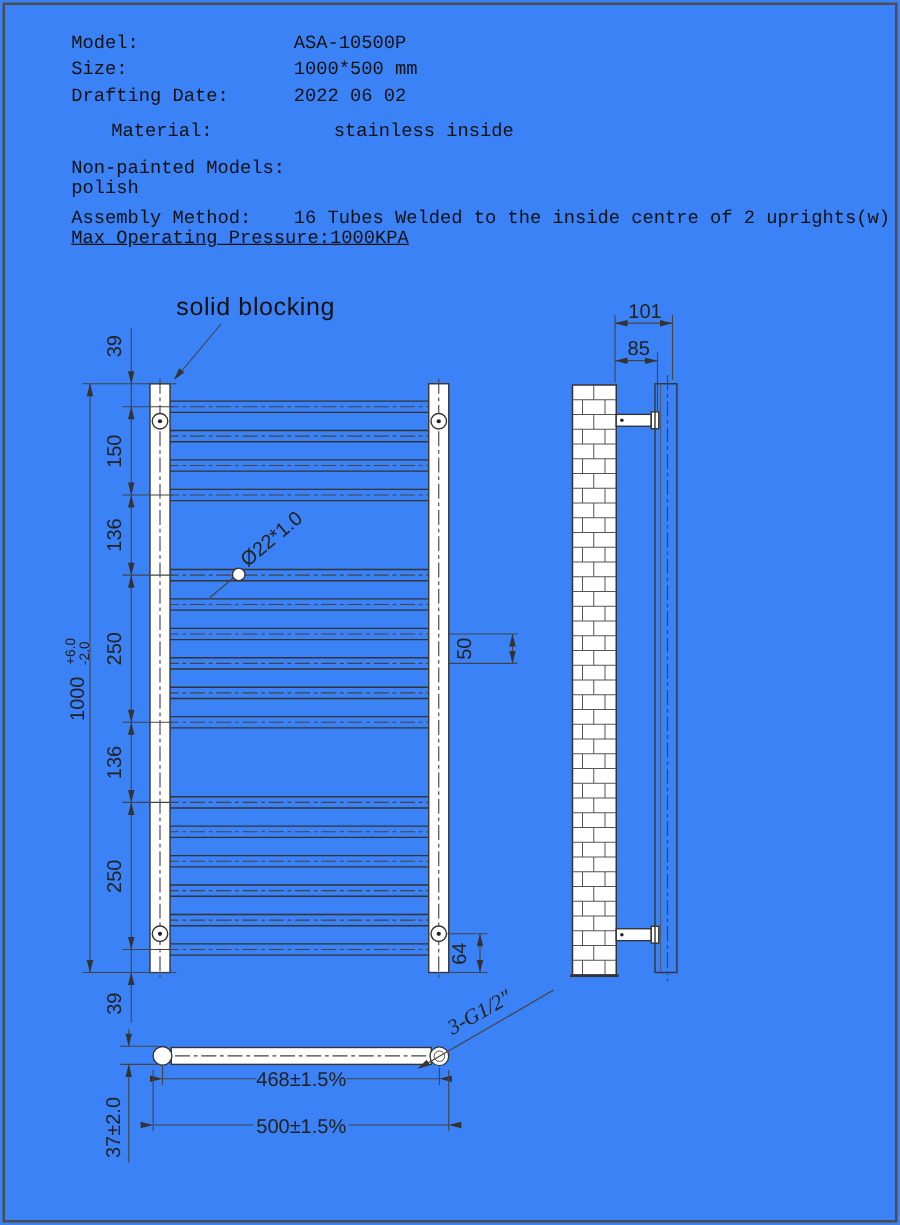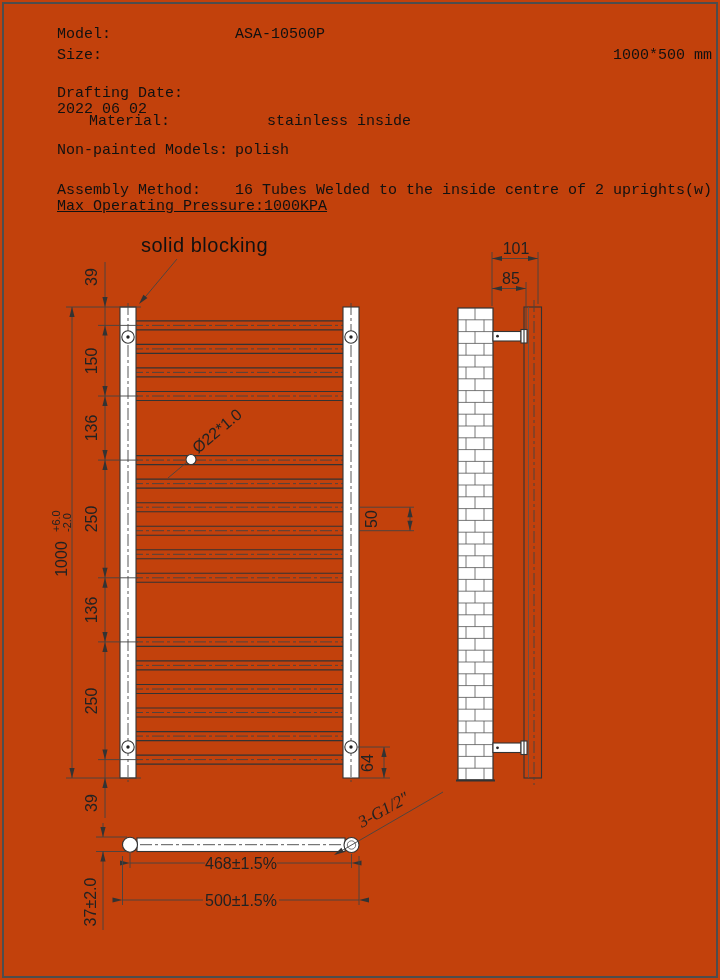--- a/index.html
+++ b/index.html
@@ -1,27 +1,27 @@
 <!DOCTYPE html>
 <html><head>
 <meta charset="utf-8">
 <style>
   html,body{margin:0;padding:0;background:#fff;}
-  #page{position:relative;width:720px;height:980px;background:#c2410c;overflow:hidden;
+  #page{position:relative;width:720px;height:980px;background:#3b82f6;overflow:hidden;
         font-family:"Liberation Sans",sans-serif;}
   #frame{position:absolute;left:2px;top:2px;right:2px;bottom:2px;border:2px solid #4d4d4d;}
   
   #specs{position:absolute;left:57px;top:22px;color:#111;
          font-family:"Liberation Mono",monospace;font-size:15px;white-space:nowrap;}
   .spec-row{display:flex;height:16px;line-height:16px;}
   .spec-row.r1{margin-top:5px;}
-  .spec-row.r2{margin-top:5px;justify-content:space-between;}
-  .spec-row.r3{margin-top:22px;flex-direction:column;}
+  .spec-row.r2{margin-top:5px;}
+  .spec-row.r3{margin-top:6px;}
   .spec-row.r4{margin-top:12px;margin-left:32px;}
-  .spec-row.r5{margin-top:13px;}
+  .spec-row.r5{margin-top:13px;flex-direction:column;}
   .spec-row.r6{margin-top:24px;}
   .spec-row.r7{margin-top:0;text-decoration:underline;}
   .spec-label{min-width:178px;}
   
   svg{position:absolute;left:0;top:0;}
   .ln{stroke:#333;stroke-width:1.1;fill:none;}
   .thin{stroke:#555;stroke-width:0.8;fill:none;}
   .cl{stroke:#444;stroke-width:0.9;fill:none;stroke-dasharray:12 3 3 3;}
   .dml{stroke:#444;stroke-width:0.9;fill:none;}
   .wht{fill:#fff;stroke:#333;stroke-width:1.1;}

